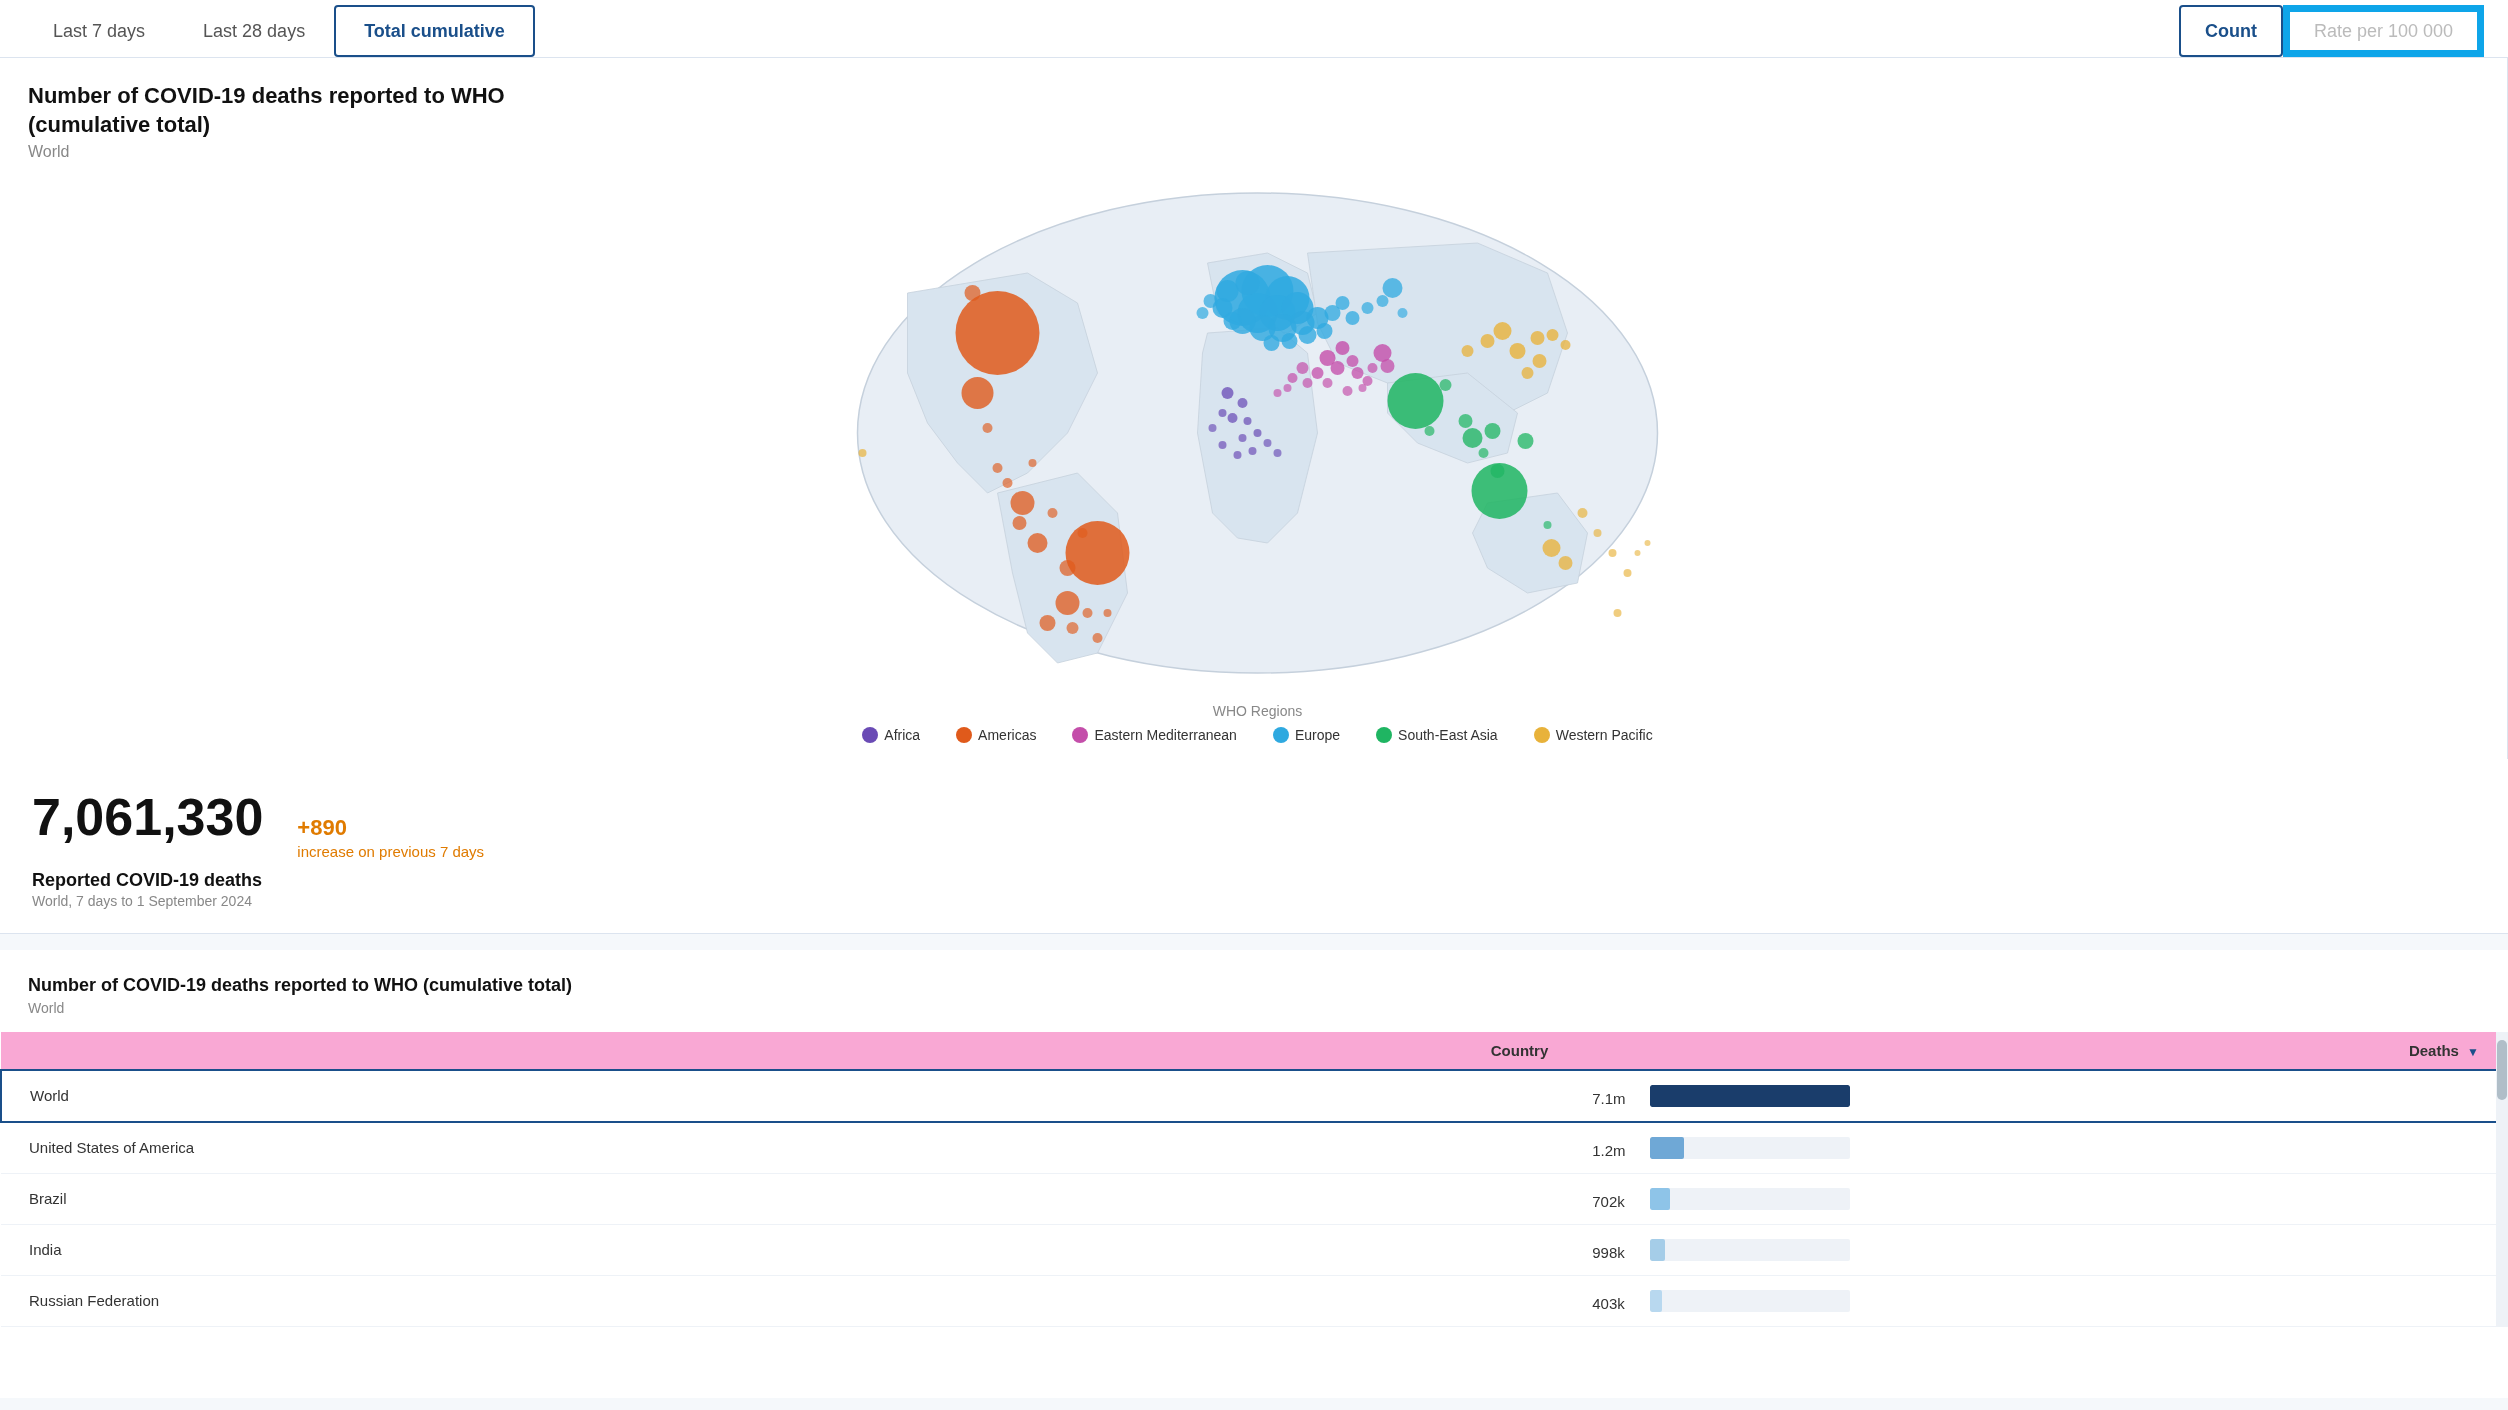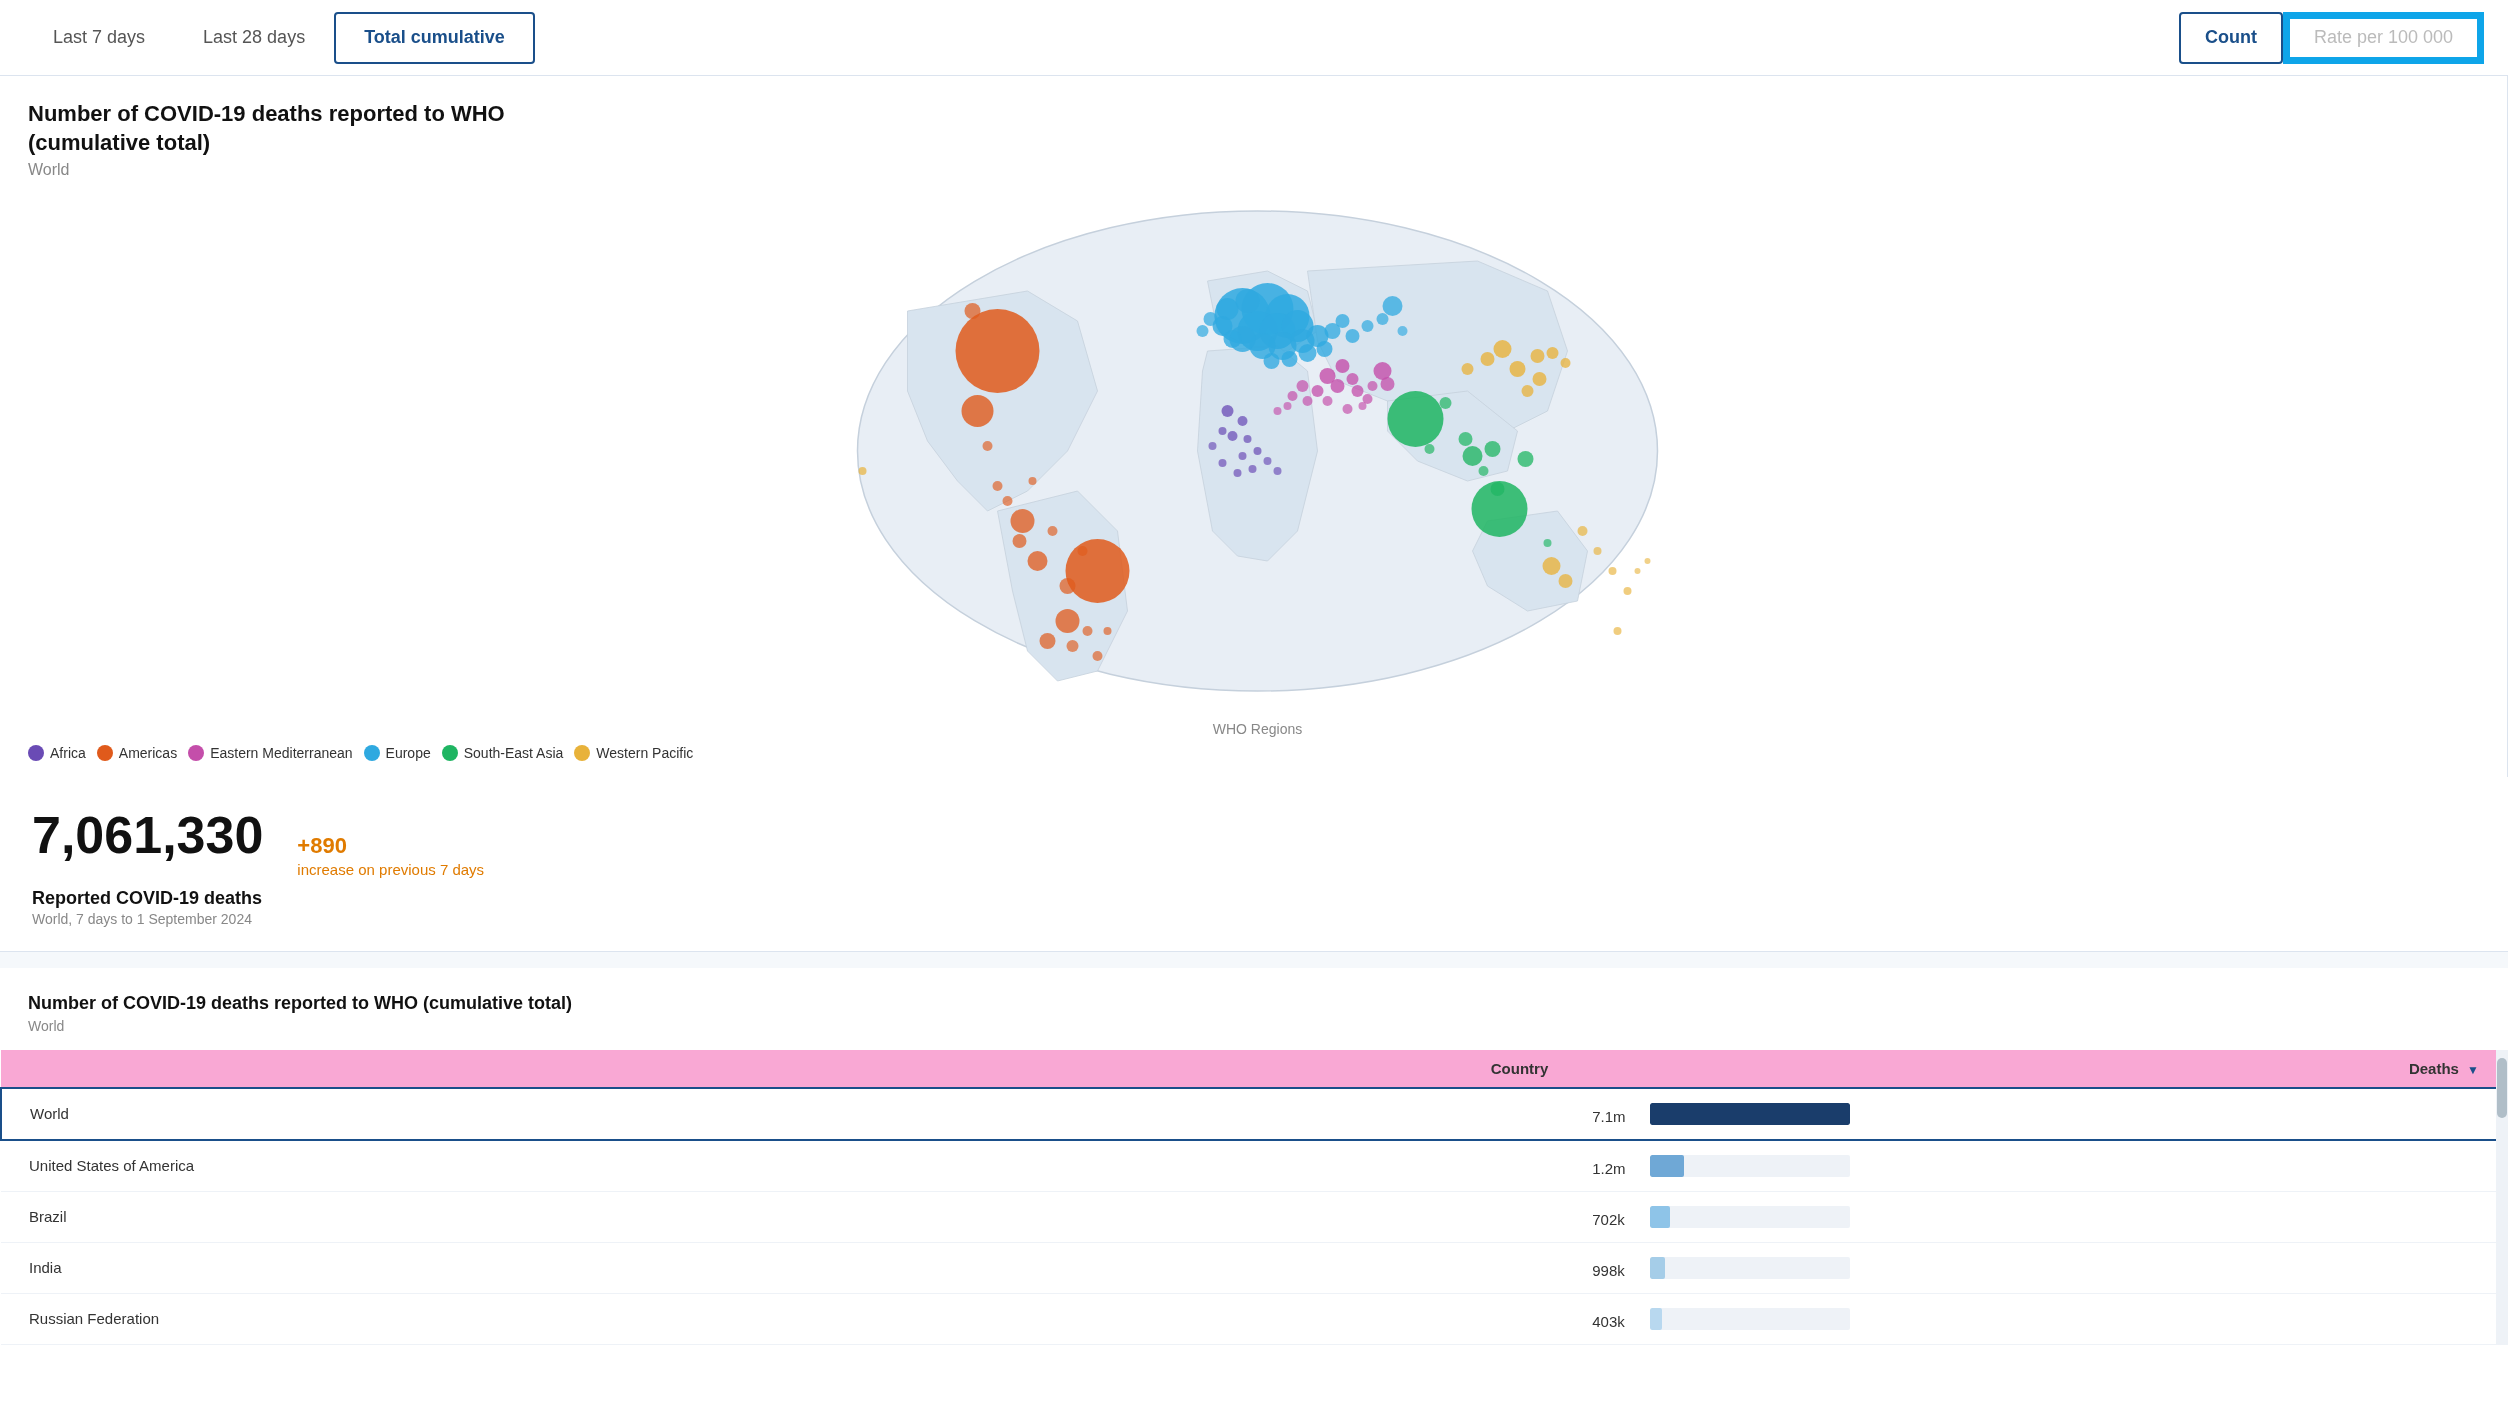--- a/index.html
+++ b/index.html
@@ -1,26 +1,26 @@
 <!DOCTYPE html>
 <html><head>
   <meta charset="utf-8">
   <style>
     * { box-sizing: border-box; margin: 0; padding: 0; }
     body { font-family: 'Segoe UI', Arial, sans-serif; background: #f5f8fb; color: #222; }
 
     
     .header {
       display: flex;
-      align-items: center;
+      align-items: flex-end;
       justify-content: space-between;
       background: #fff;
       border-bottom: 1px solid #dce4ef;
       padding: 0 24px;
-      height: 76px;
+      height: 58px;
     }
     .tabs { display: flex; gap: 0; }
     .tab {
       padding: 10px 28px;
       font-size: 18px;
       cursor: pointer;
       border: 1px solid transparent;
       background: none;
       color: #555;
       font-weight: 400;
@@ -99,22 +99,22 @@
       padding-bottom: 16px;
     }
     .legend-title {
       font-size: 14px;
       color: #888;
       margin-bottom: 8px;
     }
     .legend-items {
       display: flex;
       flex-wrap: wrap;
-      justify-content: flex-start;
-      gap: 6px 11px;
+      justify-content: center;
+      gap: 6px 36px;
     }
     .legend-item {
       display: flex;
       align-items: center;
       gap: 6px;
       font-size: 14px;
       color: #333;
     }
     .legend-dot {
       width: 16px; height: 16px;

